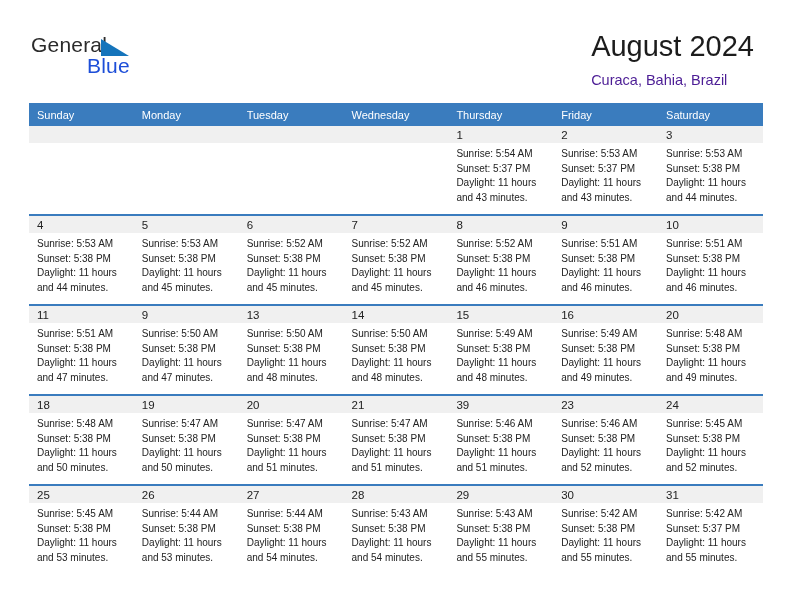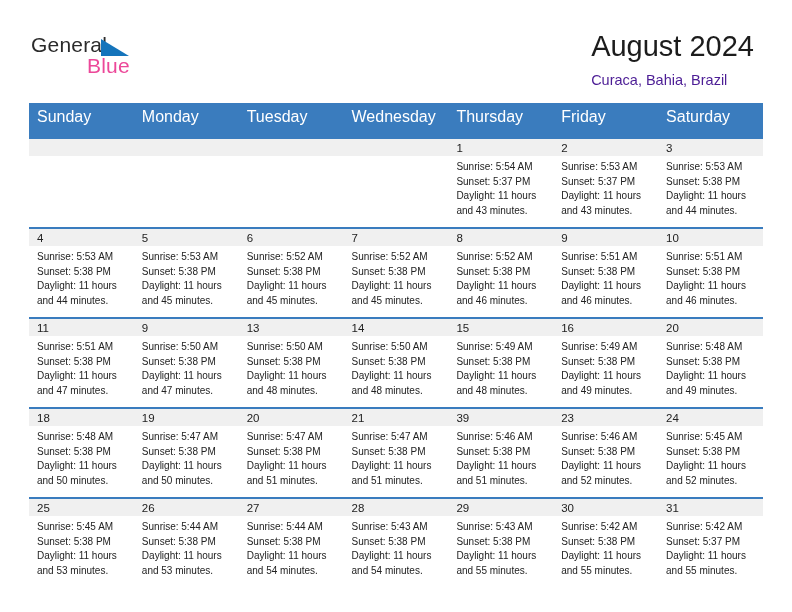--- a/index.html
+++ b/index.html
@@ -53,21 +53,21 @@
     width: 0;
     height: 0;
     border-left: 28px solid #1574bb;
     border-top: 17px solid transparent;
   }
   .logo-blue {
     position: absolute;
     left: 56px;
     top: 21px;
     font-size: 21px;
-    color: #ec4899;
+    color: #1d4ed8;
     letter-spacing: 0.2px;
   }
 
   .title-block {
     position: absolute;
     right: 38px;
     top: 29px;
   }
   .cal-title {
     font-size: 29px;
@@ -88,24 +88,24 @@
     position: absolute;
     left: 29px;
     top: 103px;
     width: 734px;
     border-collapse: collapse;
     table-layout: fixed;
   }
   .calendar th {
     background: #3a7cbe;
     color: #ffffff;
-    font-size: 16px;
+    font-size: 11px;
     font-weight: normal;
     text-align: left;
-    padding: 5px 0 13px 8px;
+    padding: 5px 0 5px 8px;
     height: 13px;
     border: none;
   }
   .calendar td {
     vertical-align: top;
     padding: 0;
     border: none;
     border-top: 2px solid #3a7cbe;
     background: #ffffff;
     height: 88px;

